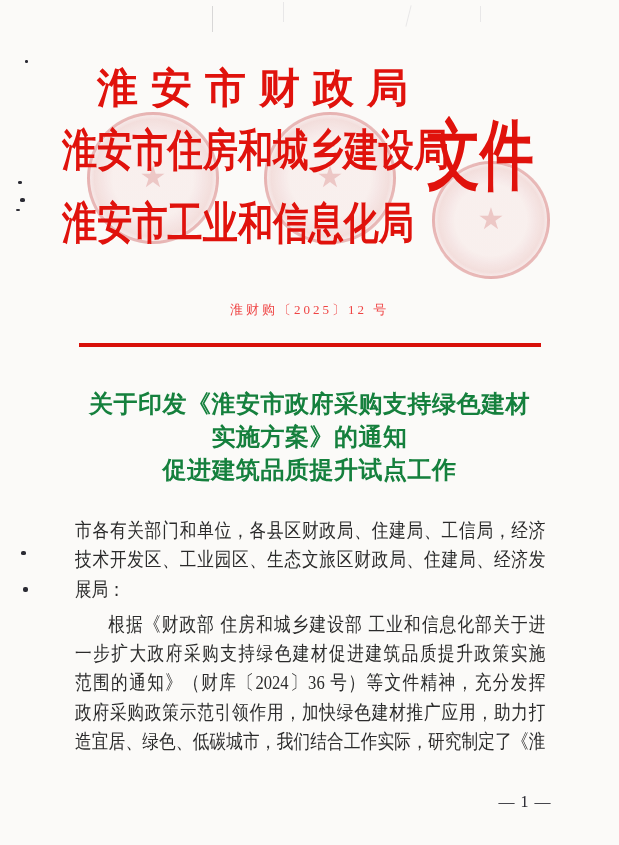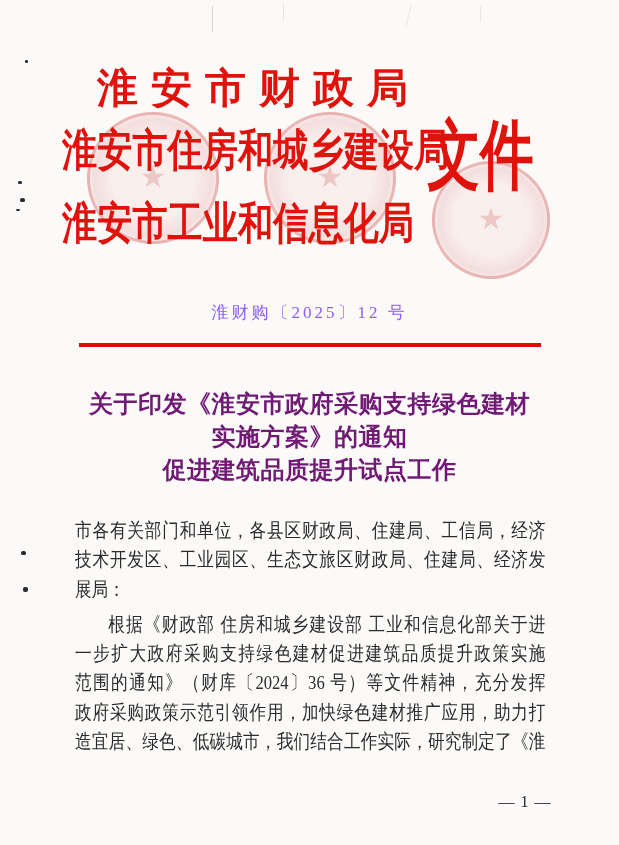--- a/index.html
+++ b/index.html
@@ -85,39 +85,39 @@
     transform: scaleX(0.70); transform-origin: left top;
     white-space: nowrap;
     z-index: 2;
   }
 
   
   .doc-number {
     position: absolute;
     left: 0; top: 301px; width: 619px;
     text-align: center;
-    font-size: 17px;
+    font-size: 13px;
     letter-spacing: 3px;
-    color: #8b5cf6;
+    color: #ef4444;
     z-index: 2;
   }
   .red-rule {
     position: absolute;
     left: 79px; top: 343px;
     width: 462px; height: 4px;
     background: var(--rule-red);
     z-index: 2;
   }
 
   
   .title {
     position: absolute;
     left: 0; top: 388px; width: 619px;
     text-align: center;
-    color: #701a75;
+    color: #15803d;
     z-index: 2;
   }
   .title-line {
     font-size: 24px;
     font-weight: 700;
     line-height: 33px;
     letter-spacing: 0.5px;
   }
 
   

